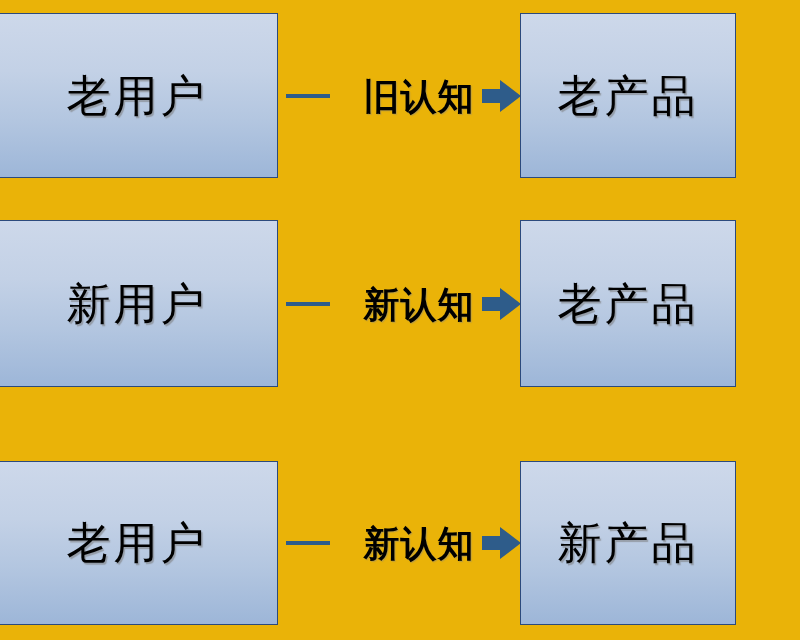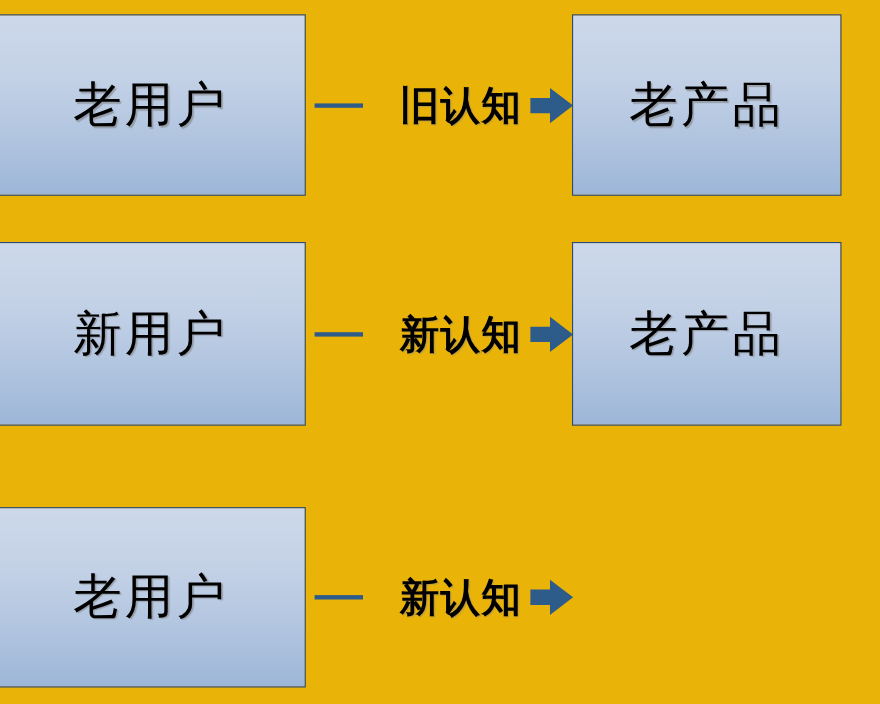--- a/index.html
+++ b/index.html
@@ -54,21 +54,21 @@
     background: #a5a5a5;
     z-index: -1;
   }
 
   .node-left {
     left: -4px;       
     width: 282px;
   }
   .node-right {
     left: 520px;
-    width: 245px;
+    width: 216px;
   }
 
   .node-label {
     font-size: 44px;
     line-height: 1;
     color: #000000;
     letter-spacing: 3px;
     text-shadow: 1.5px 1.5px 1px rgba(120,120,120,0.55);
     white-space: nowrap;
     font-family: "DejaVu Serif", "Liberation Serif", serif;
@@ -170,15 +170,18 @@
     <div class="connector">
       <span class="conn-line"></span>
       <span class="conn-label">新认知</span>
       <span class="conn-arrow">
         <svg width="40" height="34" viewBox="0 0 40 34">
           <polygon points="0,10 18,10 18,1 39,17 18,33 18,24 0,24" fill="#2e5c8a"></polygon>
         </svg>
       </span>
     </div>
 
+    <div class="node node-right">
+      <span class="node-label">新产品</span>
+    </div>
   </div>
 
 </div>
 
 </body></html>

